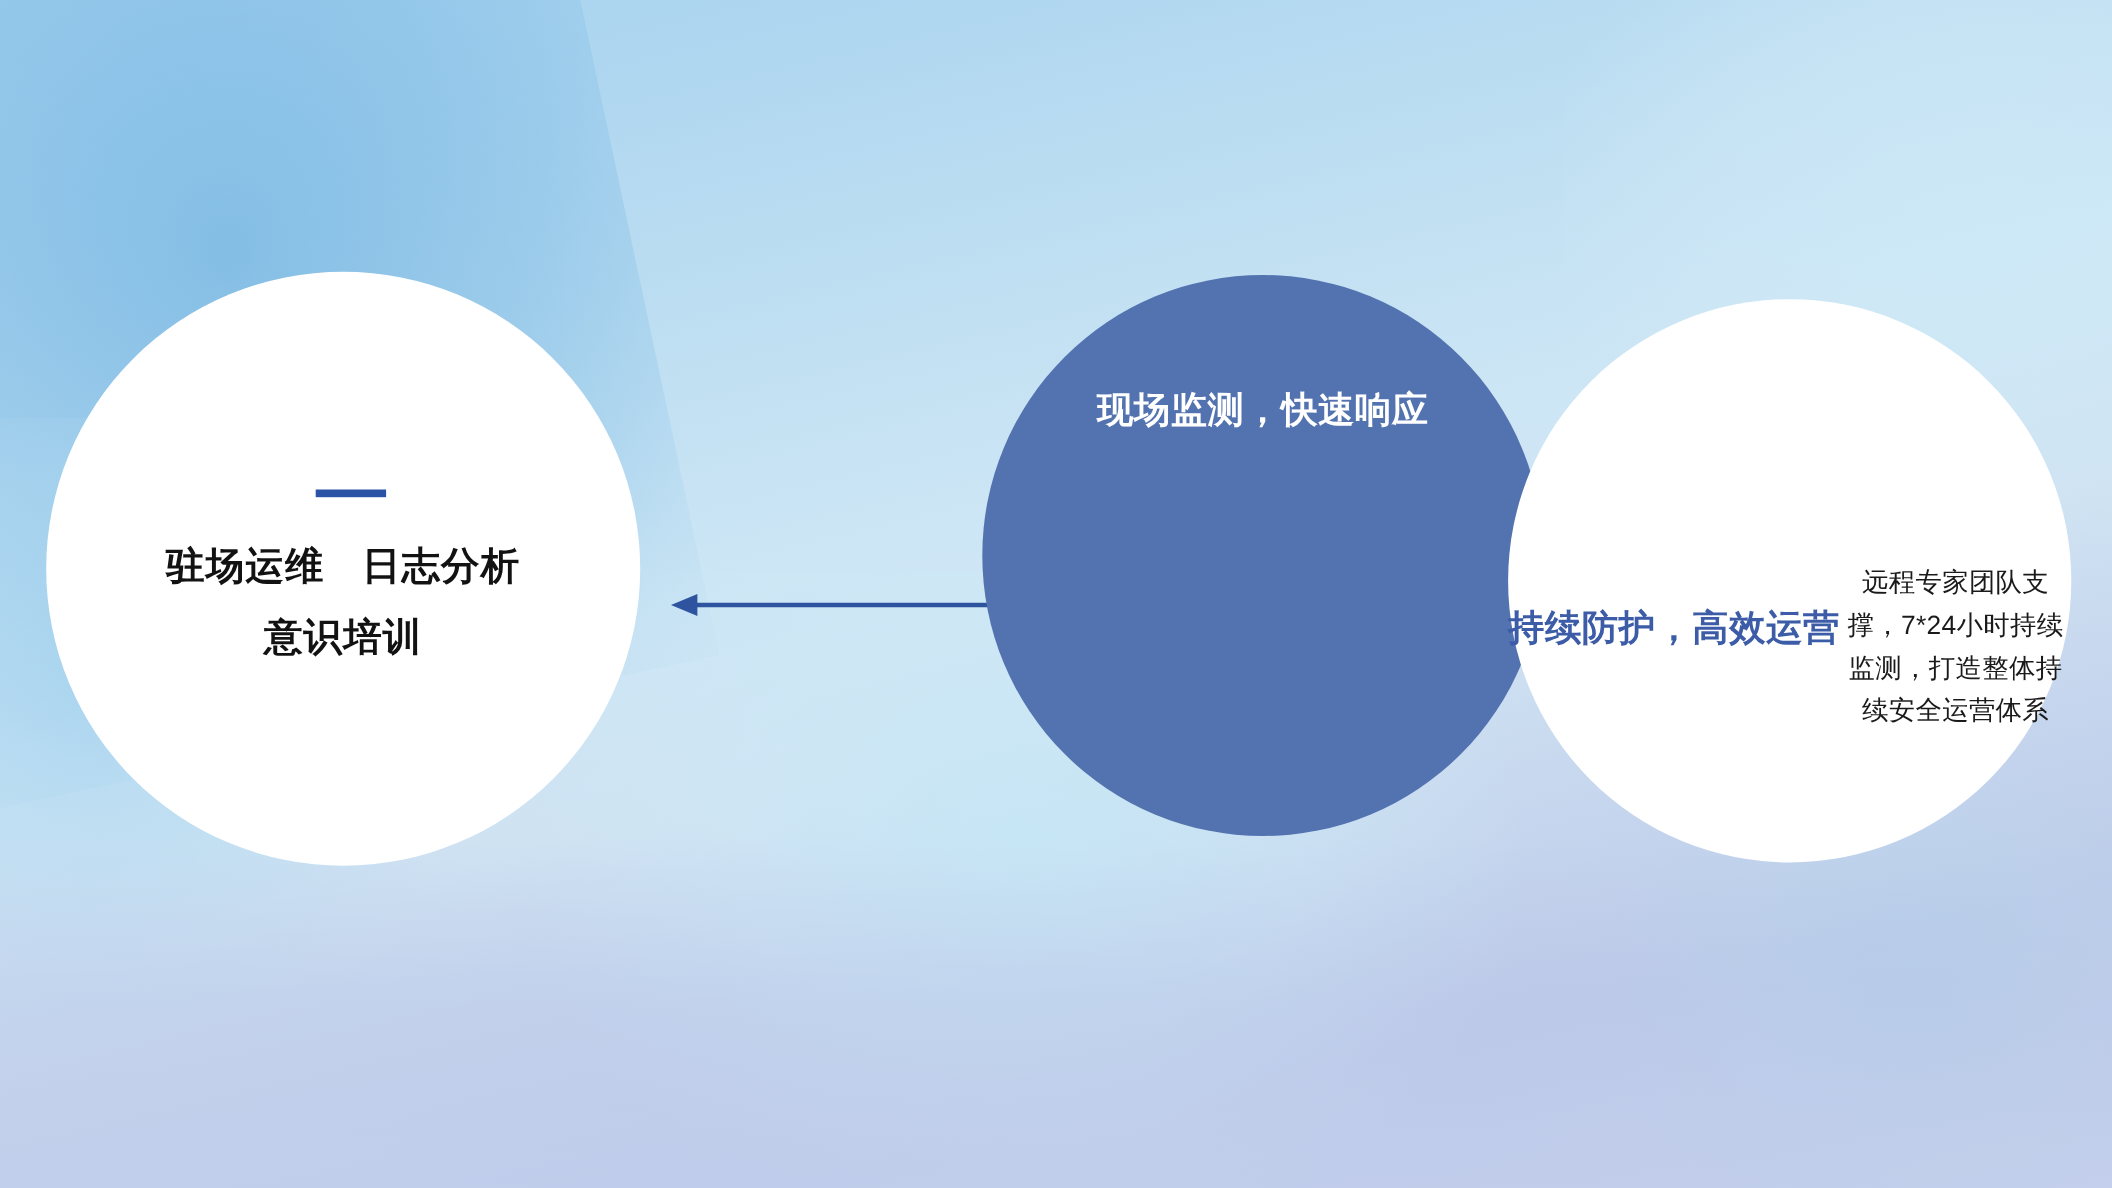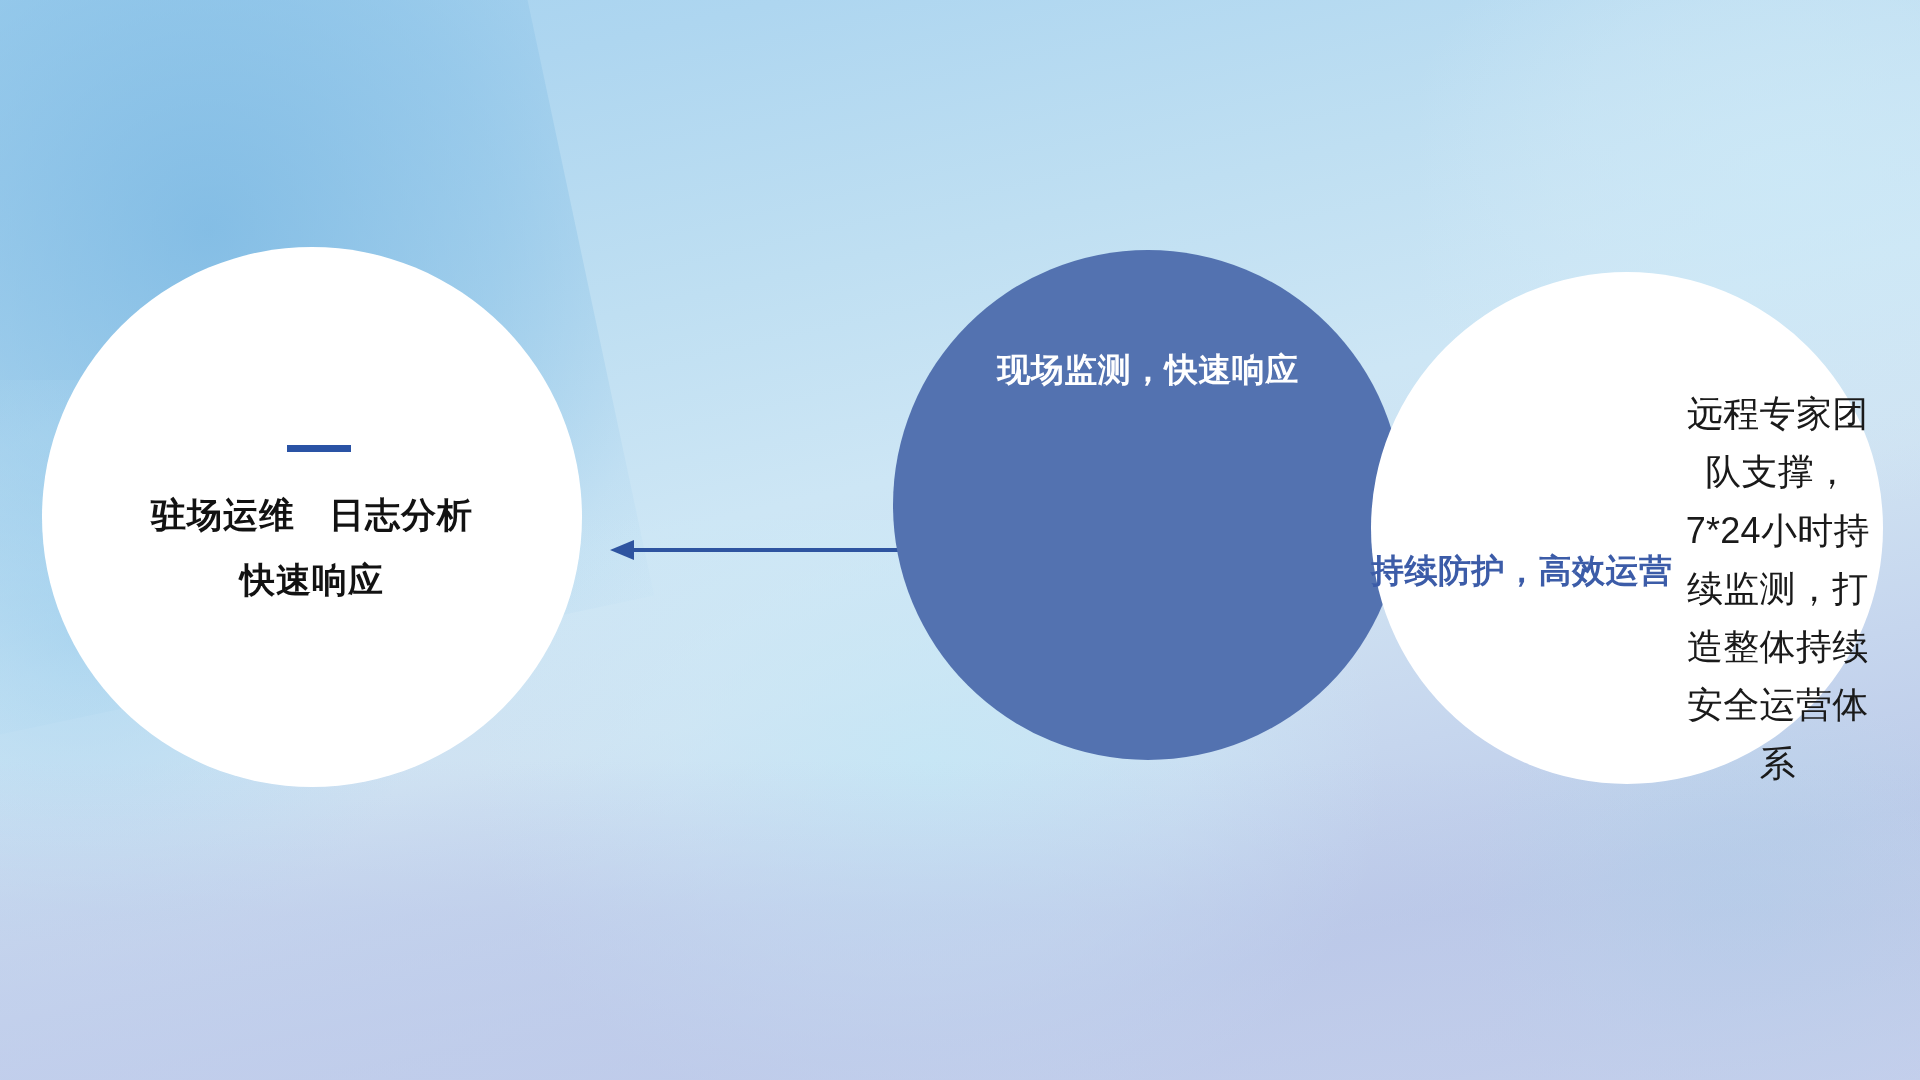--- a/index.html
+++ b/index.html
@@ -187,21 +187,20 @@
     box-sizing: border-box;
     z-index: 6;
   }
   .mid-title {
     font-size: 33px;
     font-weight: bold;
     color: #ffffff;
     letter-spacing: 0.5px;
     white-space: nowrap;
     line-height: 1;
-    font-family: Liberation Mono, monospace;
   }
   .mid-body {
     margin-top: 62px;
     width: 330px;
     font-size: 28px;
     color: #ffffff;
     line-height: 1.62;
     text-align: center;
     letter-spacing: 0.3px;
   }
@@ -223,21 +222,21 @@
     font-size: 33px;
     font-weight: bold;
     color: #3c5ca8;
     letter-spacing: 0.5px;
     white-space: nowrap;
     line-height: 1;
   }
   .right-body {
     margin-top: 38px;
     width: 420px;
-    font-size: 36px;
+    font-size: 24px;
     color: #1a1a1a;
     line-height: 1.62;
     text-align: center;
     letter-spacing: 0.3px;
   }
 
   
   #arrow-connector {
     position: absolute;
     left: 608px;
@@ -267,21 +266,21 @@
   </div>
 
   <div class="circle" id="circle-left">
     <div class="left-content">
       <div class="accent-dash"></div>
       <div class="left-lines">
         <div class="left-line">
           <span>驻场运维</span><span class="gapword">日志分析</span>
         </div>
         <div class="left-line">
-          <span>快速响应</span>
+          <span>意识培训</span>
         </div>
       </div>
     </div>
   </div>
 
   <div class="circle" id="circle-mid">
     <div class="mid-content">
       <div class="mid-title">现场监测，快速响应</div>
     </div>
   </div>

